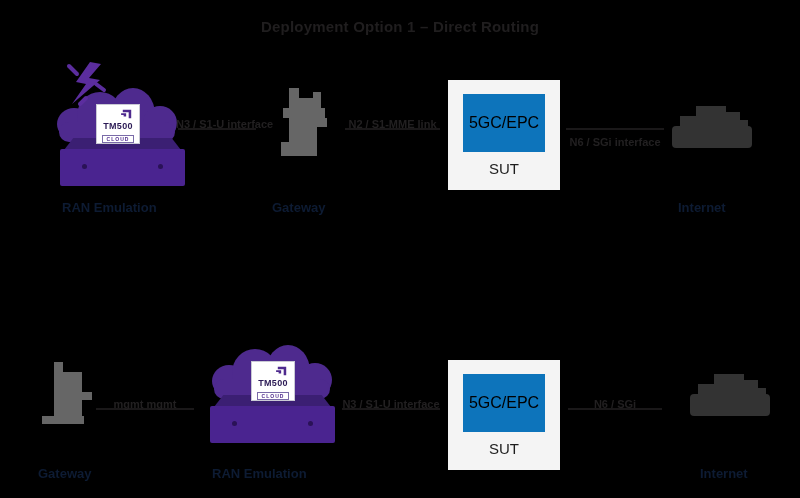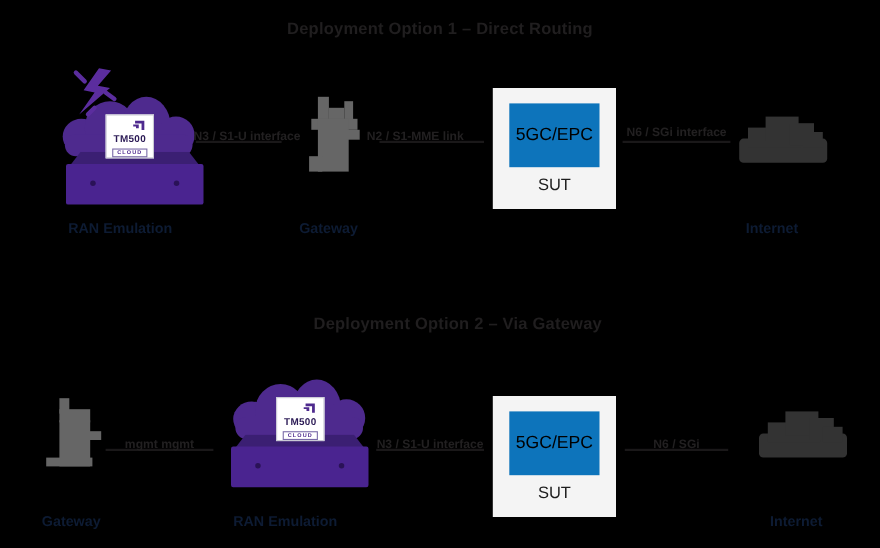--- a/index.html
+++ b/index.html
@@ -172,40 +172,39 @@
     <div class="gw-part" style="left:24px; top:10px; width:14px; height:12px;"></div>
     <div class="gw-part" style="left:38px; top:4px;  width:8px;  height:18px;"></div>
     <div class="gw-part" style="left:8px;  top:20px; width:42px; height:10px;"></div>
     <div class="gw-part" style="left:14px; top:20px; width:28px; height:48px;"></div>
     <div class="gw-part" style="left:6px;  top:54px; width:12px; height:14px;"></div>
     <div class="gw-part" style="left:40px; top:30px; width:12px; height:9px;"></div>
   </div>
   <div class="node-label" style="left:272px; top:200px;">Gateway</div>
 
   <div class="link-line" style="left:345px; top:128px; width:95px;"></div>
-  <div class="link-label" style="left:328px; top:118px; width:99px;">N2 / S1-MME link</div>
+  <div class="link-label" style="left:343px; top:118px; width:99px;">N2 / S1-MME link</div>
 
   <div class="sut-card" style="left:448px; top:80px; width:112px; height:110px;">
     <div class="sut-box" style="width:82px; height:58px;">5GC/EPC</div>
     <div class="sut-caption">SUT</div>
   </div>
 
   <div class="link-line" style="left:566px; top:128px; width:98px;"></div>
-  <div class="link-label" style="left:564px; top:115px; width:102px;">N6 / SGi interface</div>
+  <div class="link-label" style="left:564px; top:136px; width:102px;">N6 / SGi interface</div>
 
   <div class="net-cloud" style="left:672px; top:100px; width:80px; height:48px;">
     <div class="net-part" style="left:0px;  top:26px; width:80px; height:22px; border-radius:4px;"></div>
     <div class="net-part" style="left:8px;  top:16px; width:48px; height:18px;"></div>
     <div class="net-part" style="left:24px; top:6px;  width:30px; height:22px;"></div>
     <div class="net-part" style="left:46px; top:12px; width:22px; height:20px;"></div>
     <div class="net-part" style="left:58px; top:20px; width:18px; height:14px;"></div>
   </div>
   <div class="node-label" style="left:678px; top:200px;">Internet</div>
 
-  <div class="section-title" id="title-bottom">Deployment Option 2 – Via Gateway</div>
 
   <div class="gw-icon" style="left:40px; top:362px; width:62px; height:72px;">
     <div class="gw-part" style="left:14px; top:0px;  width:9px;  height:14px;"></div>
     <div class="gw-part" style="left:14px; top:10px; width:28px; height:12px;"></div>
     <div class="gw-part" style="left:14px; top:20px; width:28px; height:42px;"></div>
     <div class="gw-part" style="left:2px;  top:54px; width:42px; height:8px;"></div>
     <div class="gw-part" style="left:40px; top:30px; width:12px; height:8px;"></div>
   </div>
   <div class="node-label" style="left:38px; top:466px;">Gateway</div>
 

